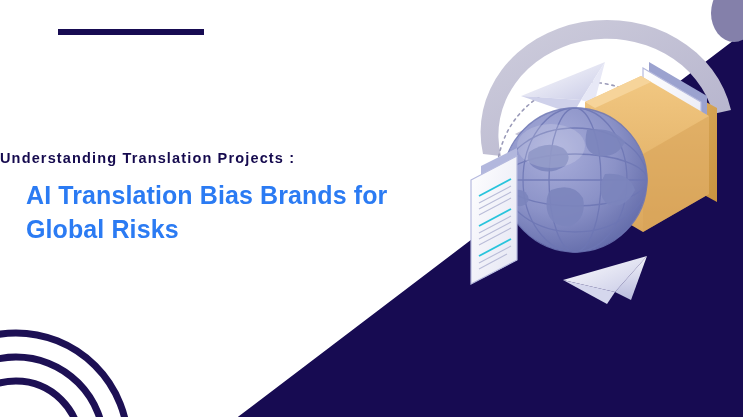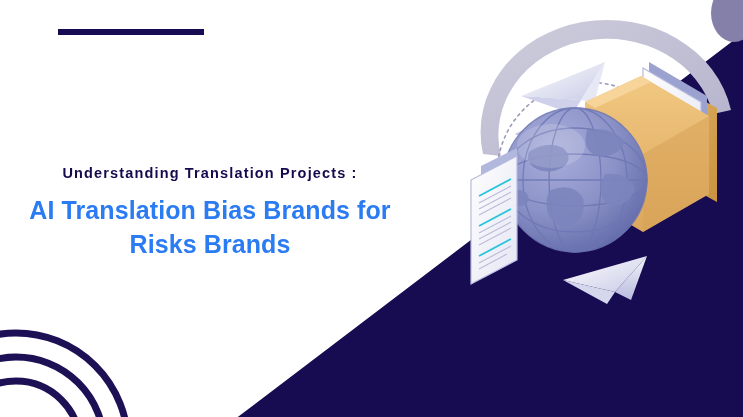--- a/index.html
+++ b/index.html
@@ -49,22 +49,20 @@
   }
   .arcs svg { display: block; width: 100%; height: 100%; }
 
   
   .text-block {
     position: absolute;
     left: 0px;
     top: 150px;
     width: 420px;
     z-index: 5;
-    text-align: center;
-    margin-top: 15px;
   }
   .eyebrow {
     color: #150a4e;
     font-size: 14.5px;
     font-weight: bold;
     letter-spacing: 1.15px;
     margin: 0 0 12px 0;
     line-height: 1.2;
     white-space: nowrap;
   }
@@ -247,17 +245,17 @@
         <path d="M 108 296 L 160 308 L 152 320 Z" fill="#d5d7ed"></path>
         <path d="M 192 272 L 160 308 L 176 316 Z" fill="url(#gPlane2)"></path>
       </g>
     </svg>
   </div>
 
   <div class="text-block">
     <div class="eyebrow">Understanding Translation Projects  :</div>
     <div class="headline">
       <div>AI Translation Bias Brands for</div>
-      <div>Risks Brands</div>
+      <div>Global Risks</div>
     </div>
   </div>
 
 </div>
 
 </body></html>

